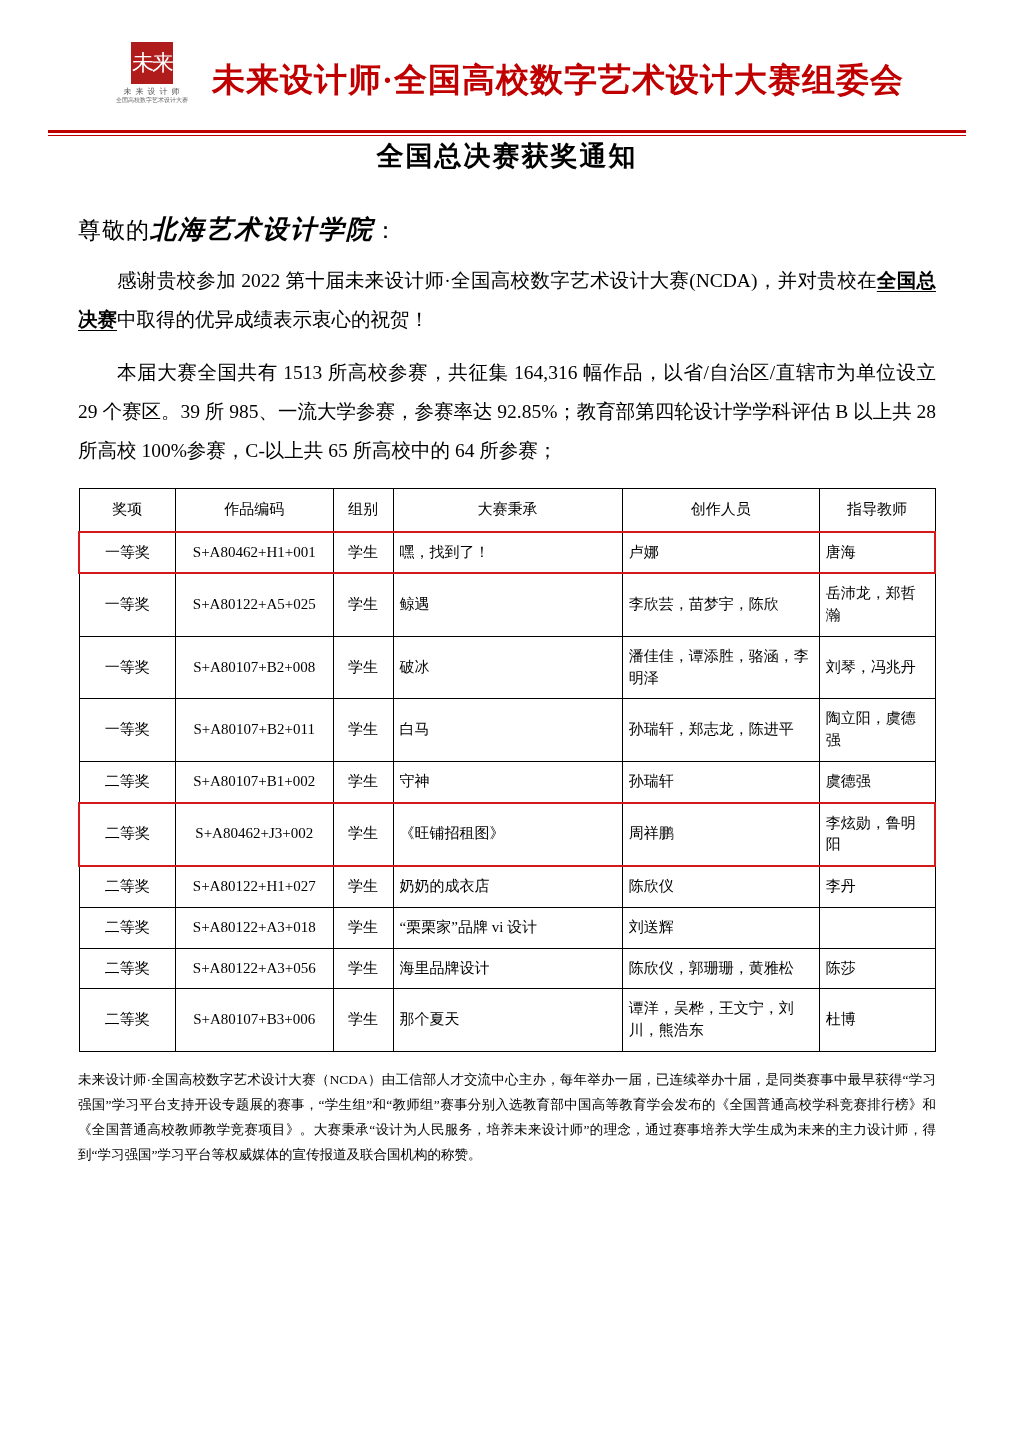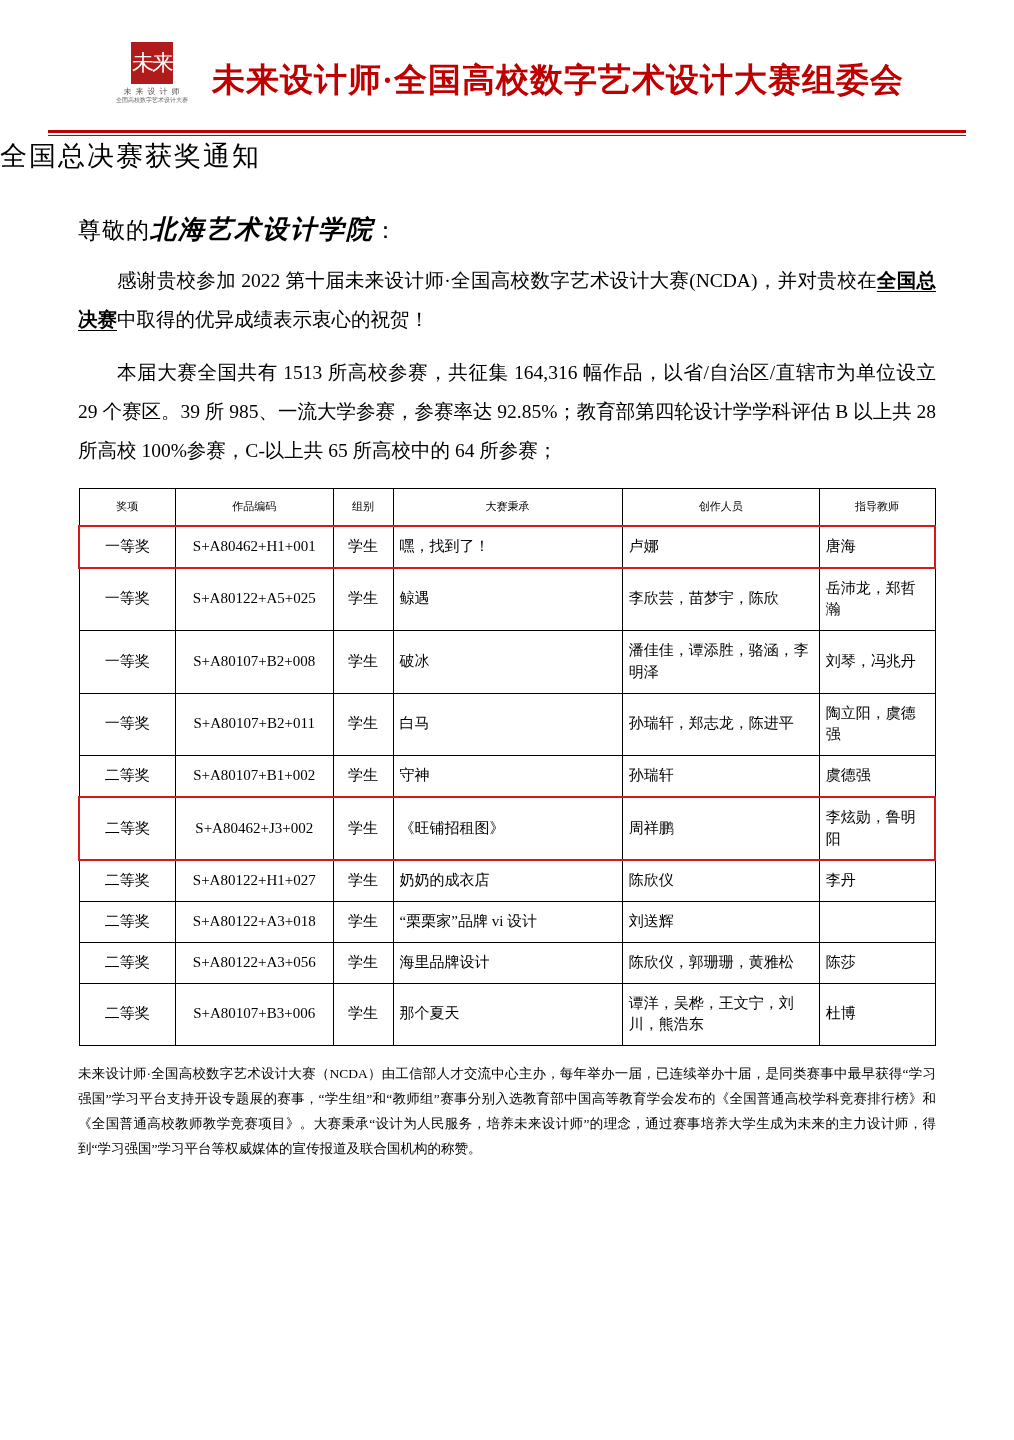--- a/index.html
+++ b/index.html
@@ -85,22 +85,23 @@
   
   .doc-title {
     text-align: center;
     font-size: 27px;
     font-weight: bold;
     letter-spacing: 2px;
     margin-top: 38px;
     line-height: 1.55;
   }
   .doc-title-2 {
+    text-align: center;
     font-size: 27px;
-    font-weight: normal;
+    font-weight: bold;
     letter-spacing: 2px;
     line-height: 1.55;
   }
 
   .salutation {
     margin: 34px 0 0 78px;
     font-size: 23px;
     letter-spacing: 1px;
   }
   .salutation .school {
@@ -139,21 +140,21 @@
   }
   table.awards th, table.awards td {
     border: 1px solid #000;
     padding: 9px 6px;
     vertical-align: middle;
     line-height: 1.45;
   }
   table.awards th {
     text-align: center;
     font-weight: normal;
-    font-size: 11px;
+    font-size: 15px;
     padding: 10px 4px;
   }
   td.c { text-align: center; }
   td.l { text-align: left; padding-left: 14px; }
   .col-award { width: 98px; }
   .col-code  { width: 152px; }
   .col-group { width: 56px; font-family: Liberation Serif, serif; }
   .col-name  { width: 248px; }
   .col-creator { width: 212px; }
   .col-teacher { width: 118px; }

